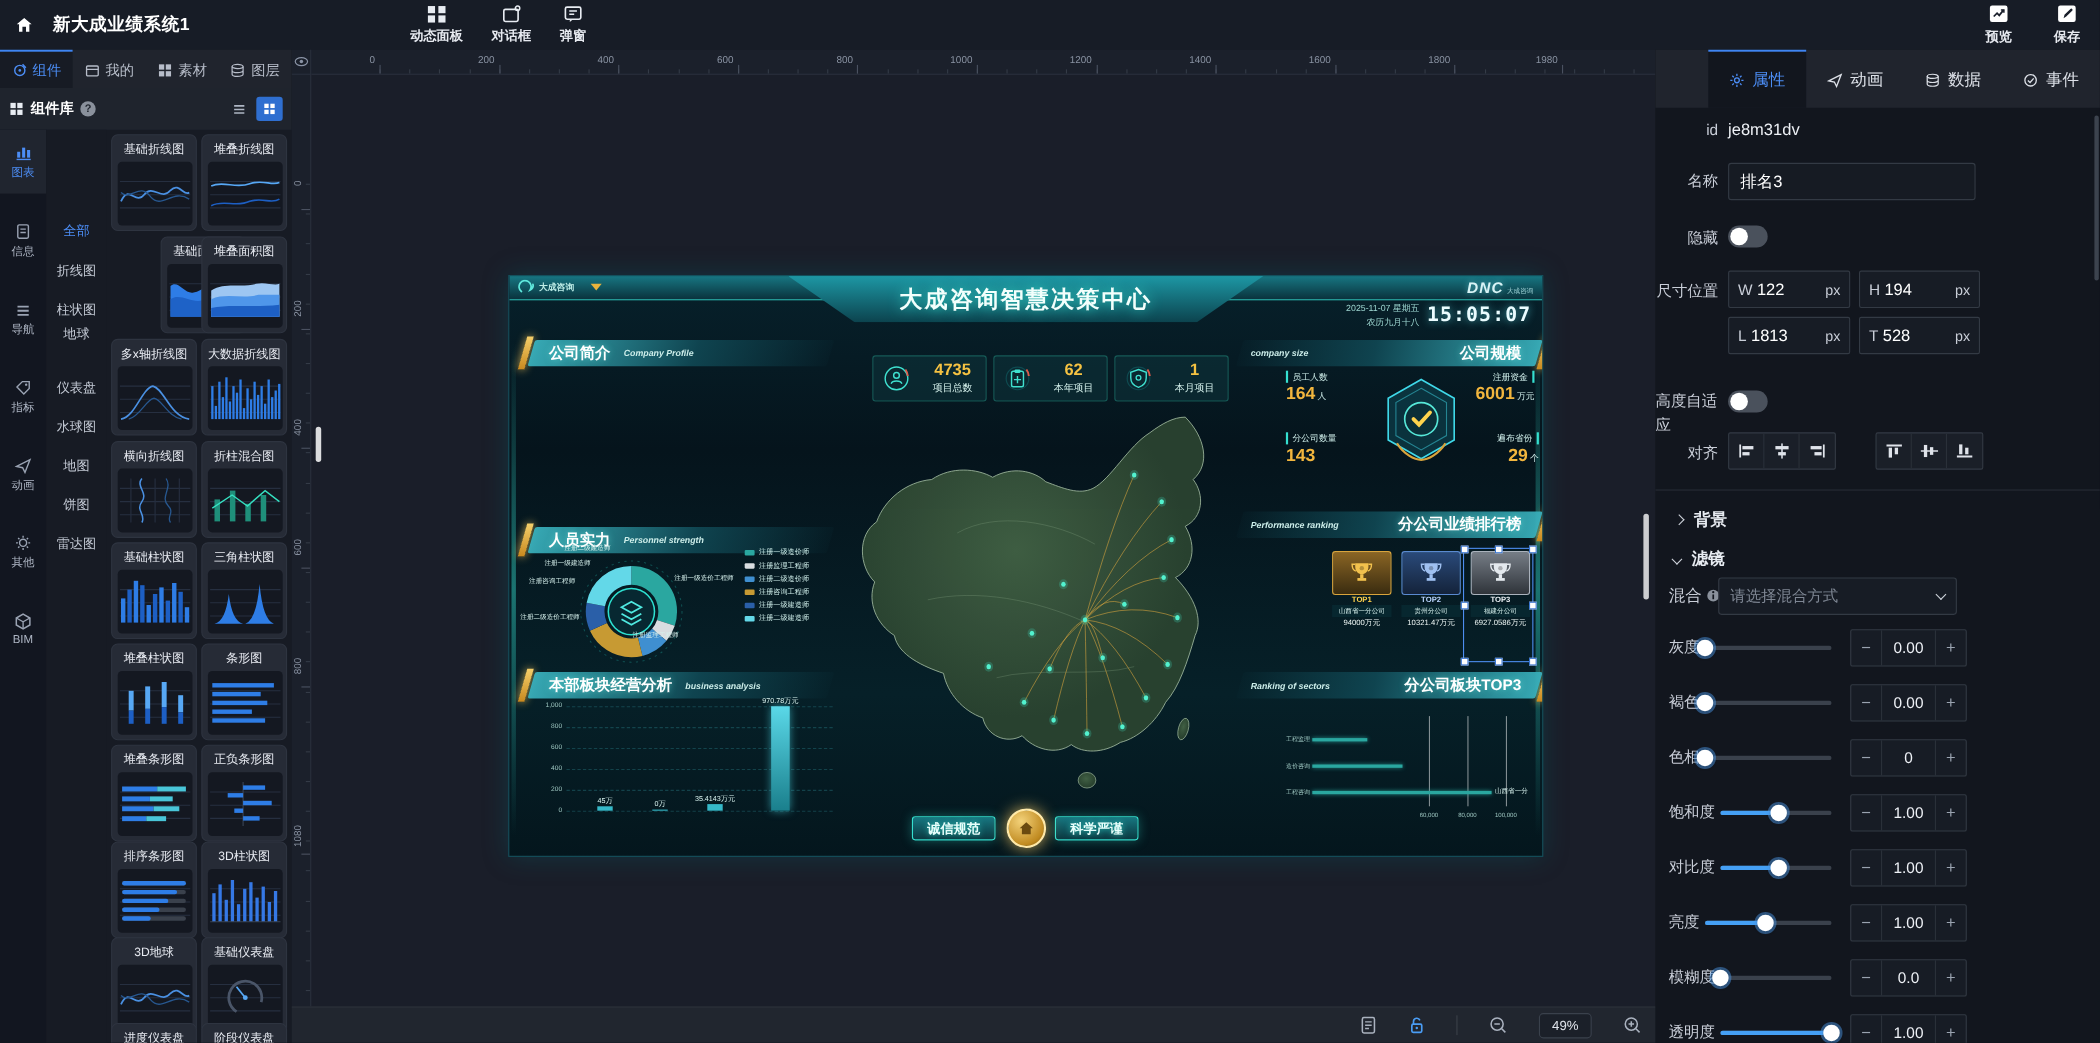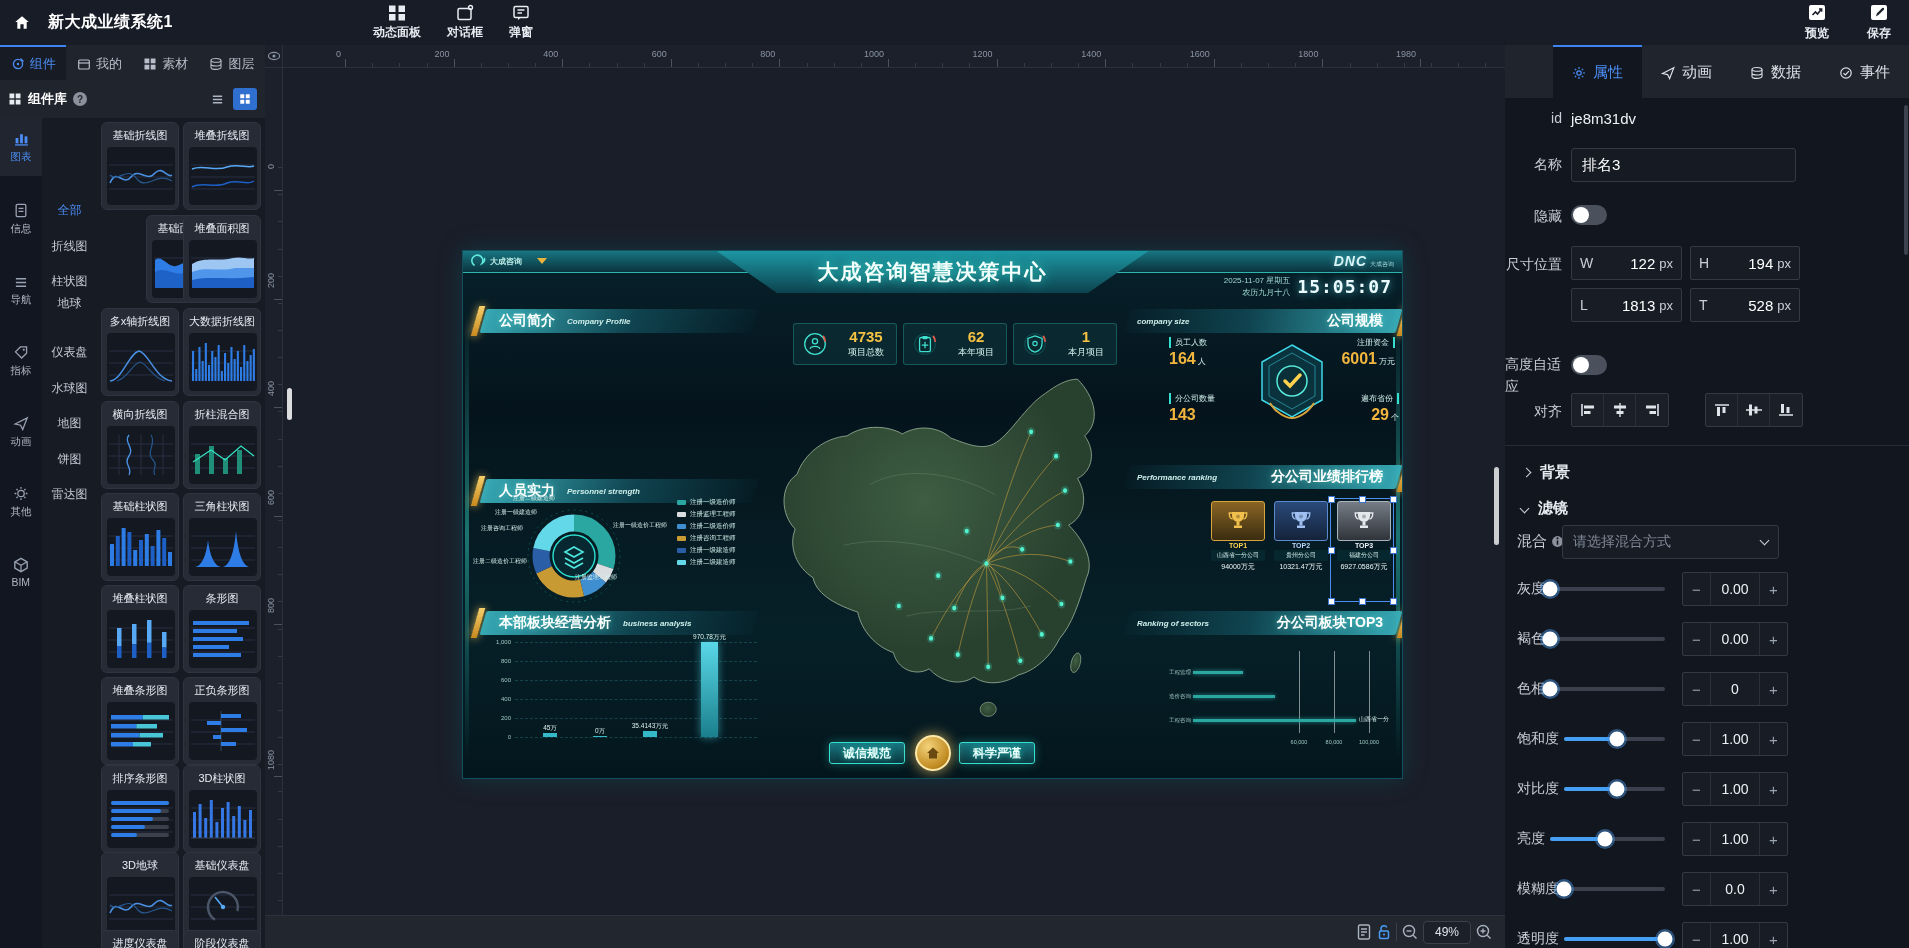--- a/index.html
+++ b/index.html
@@ -47,21 +47,21 @@
 
 #canvas{position:absolute;left:265px;top:45px;width:1240px;height:903px;background:#1a1e29}
 #ruler-corner{position:absolute;left:0;top:0;width:18px;height:23px;background:#1b202b;border-right:1px solid #2a303c;border-bottom:1px solid #2a303c;display:flex;align-items:center;justify-content:center;z-index:6}
 #ruler-top{position:absolute;left:18px;top:0;width:1222px;height:23px;background:#1b202b;border-bottom:1px solid #2a303c;z-index:5;overflow:hidden}
 #ruler-left{position:absolute;left:0;top:23px;width:18px;height:847px;background:#1b202b;border-right:1px solid #2a303c;z-index:5;overflow:hidden}
 .tickl{position:absolute;font-size:9px;color:#8a93a3}
 .tickline{position:absolute;background:#4a5160}
 .minortick{position:absolute;background:#343b47}
 #canvas-scrollbar{position:absolute;left:1229px;top:422px;width:5px;height:78px;background:rgba(255,255,255,.78);border-radius:3px;z-index:20}
 #bottombar{position:absolute;left:0;top:870px;width:1240px;height:33px;background:#21262f;border-top:1px solid #2c313b;display:flex;align-items:center;z-index:15}
-#bb-right{position:absolute;right:12px;display:flex;align-items:center;gap:4px}
+#bb-right{position:absolute;right:12px;display:flex;align-items:center;gap:28px}
 .bb-div{width:1px;height:18px;background:#3a4049}
 #zoomval{min-width:48px;height:23px;border:1px solid #3a414c;border-radius:4px;background:#1b2029;color:#dfe3ea;font-size:12px;display:flex;align-items:center;justify-content:center}
 .bb-icon{cursor:pointer;display:flex}
 
 
 #selection{position:absolute;left:1065px;top:453px;width:64px;height:104px;border:1px solid #4d8df0;z-index:14}
 .handle{position:absolute;width:7px;height:7px;background:#fff;border:1px solid #3a76d0}
 
 
 #artboard{position:absolute;left:197px;top:205px;width:941px;height:529px;background:linear-gradient(180deg,#07212b 0%,#05141c 30%,#062028 72%,#041彼61d 100%);background:linear-gradient(180deg,#07212b 0%,#05141c 30%,#062028 72%,#04161d 100%);border:1px solid #13505c;box-shadow:0 0 22px rgba(10,100,110,.35);overflow:hidden;z-index:8}
@@ -139,21 +139,21 @@
 .rtab{position:absolute;top:0;height:53px;width:89px;display:flex;align-items:center;justify-content:center;gap:7px;font-size:15px;color:#dde1e8;cursor:pointer;border-top:2px solid transparent}
 .rtab.active{background:#12161e;color:#4c8df5;border-top:2px solid #3f85f2}
 .flabel{position:absolute;width:57px;text-align:right;color:#c9ced8;font-size:14px}
 .flabel.wrapl{text-align:left;left:0;width:60px;line-height:1.6}
 .rval{position:absolute;left:66px;color:#eef1f6;font-size:15px}
 #name-input{position:absolute;left:66px;top:103px;width:225px;height:34px;background:#161b23;border:1px solid #333a44;border-radius:3px;color:#fff;font-size:15px;padding:0 10px;outline:none;font-family:inherit}
 .toggle{position:absolute;left:66px;width:36px;height:20px;border-radius:10px;background:#4a515c;cursor:pointer}
 .toggle .knob{position:absolute;left:2px;top:2px;width:16px;height:16px;border-radius:50%;background:#fff}
 .szgroup{position:absolute;width:111px;height:34px;border:1px solid #333a44;border-radius:2px;background:#171c25;display:flex;align-items:center;padding:0 8px;gap:4px}
 .szl{color:#c9ced8;font-size:14px}
-.szv{flex:1;text-align:right;color:#fff;font-size:15px}
+.szv{flex:1;text-align:left;color:#fff;font-size:15px}
 .szu{color:#c9ced8;font-size:13px}
 .alignbox{position:absolute;top:348px;height:34px;display:flex;border:1px solid #333a44;border-radius:2px;background:#1a1f28;overflow:hidden}
 .abtn{width:32px;height:32px;display:flex;align-items:center;justify-content:center;cursor:pointer;border-right:1px solid #2a3039}
 .abtn:last-child{border-right:none}
 #divider{position:absolute;left:0;top:400px;width:404px;height:1px;background:#262c36}
 .collapse{position:absolute;display:flex;align-items:center;gap:10px;cursor:pointer}
 .collapse span{font-size:15px;font-weight:bold;color:#e8ecf2}
 .chev{width:7px;height:7px;border-right:1.5px solid #cfd4dc;border-bottom:1.5px solid #cfd4dc;display:inline-block}
 .chev.rt{transform:rotate(-45deg)}
 .chev.dn{transform:rotate(45deg)}

